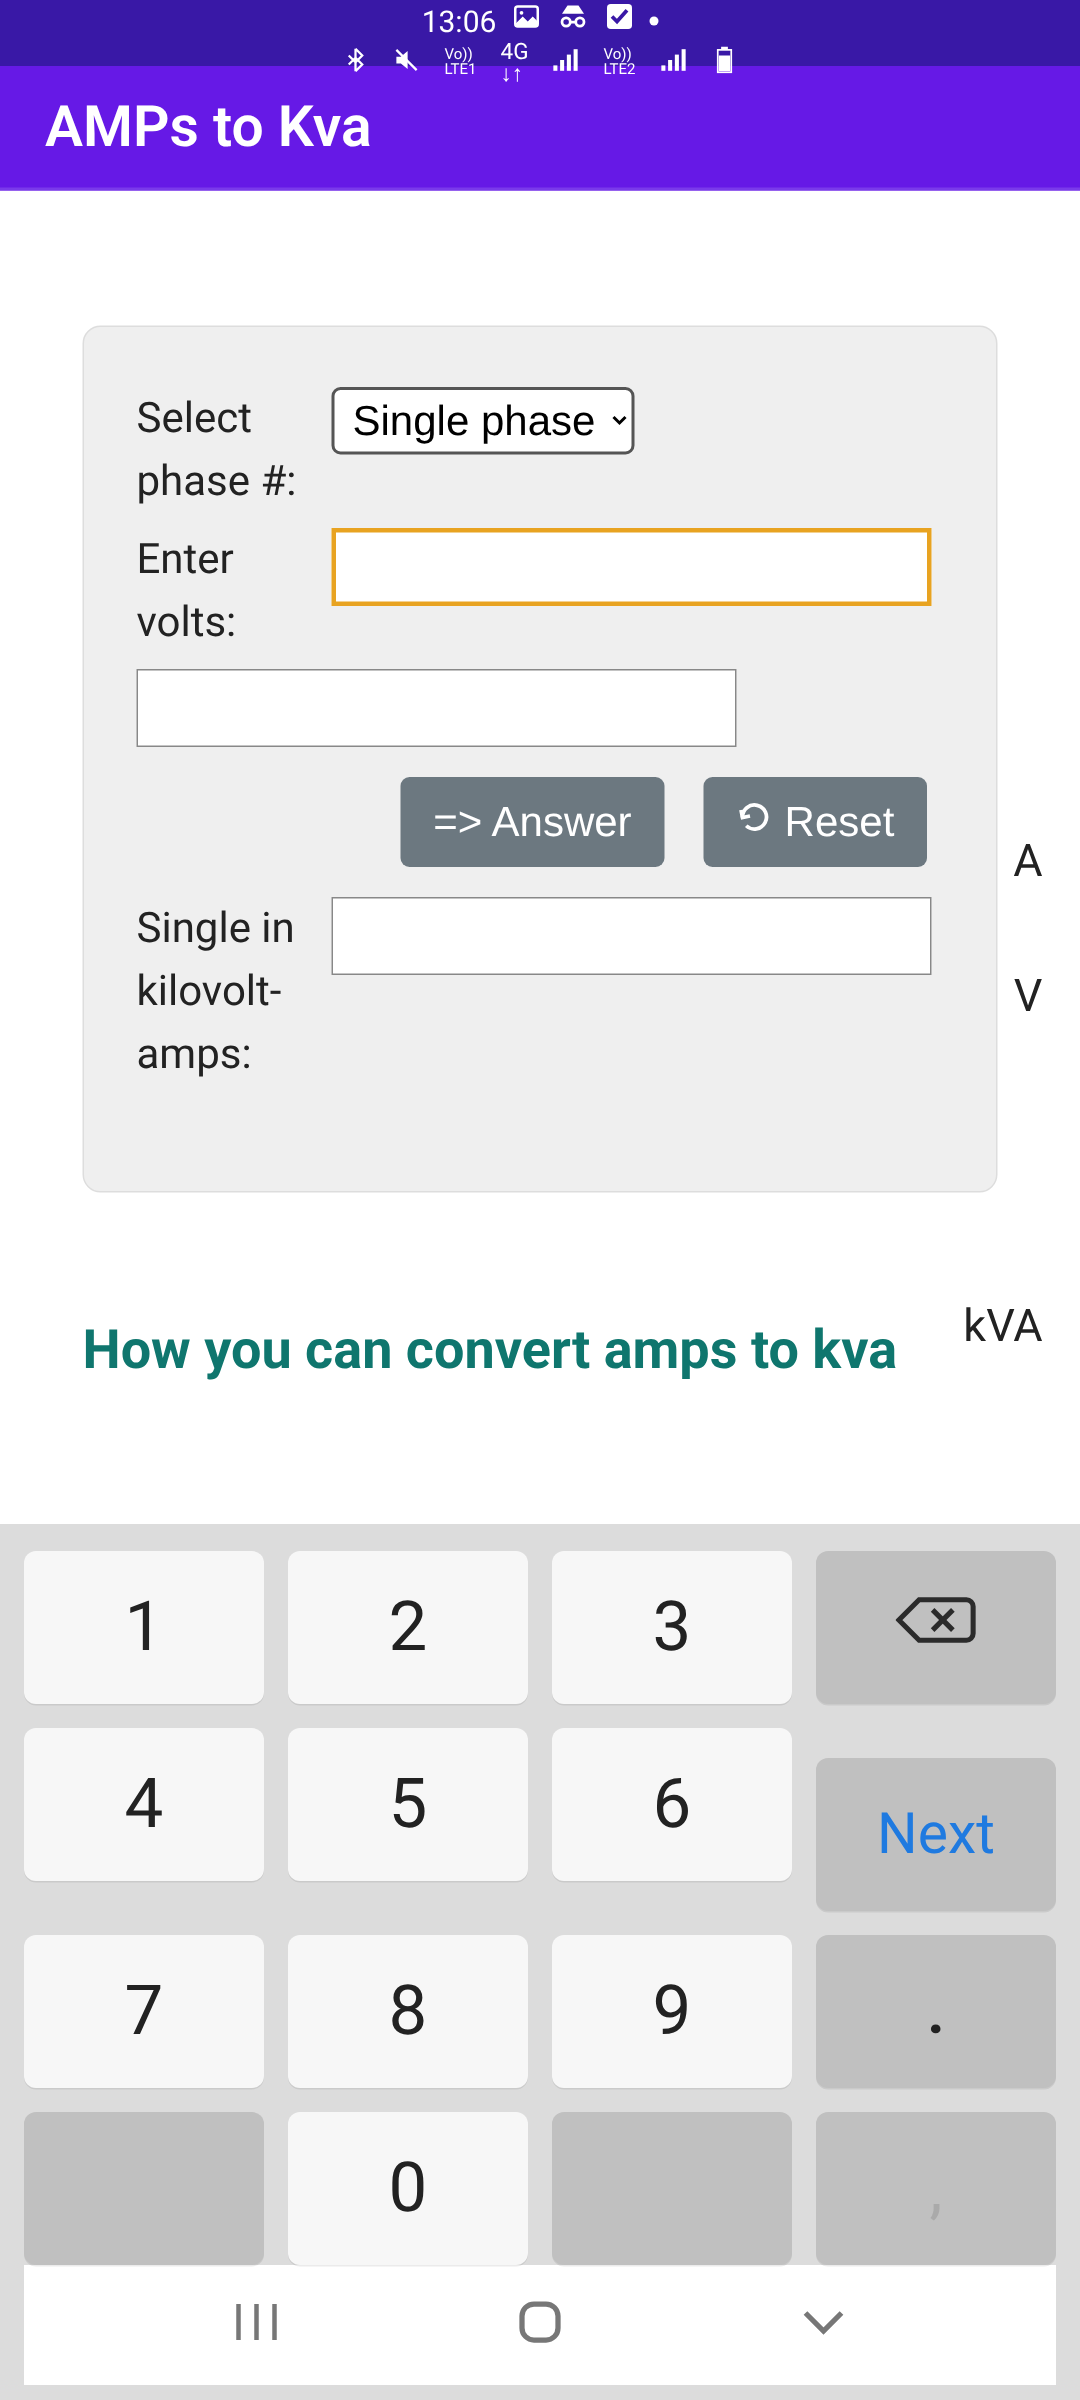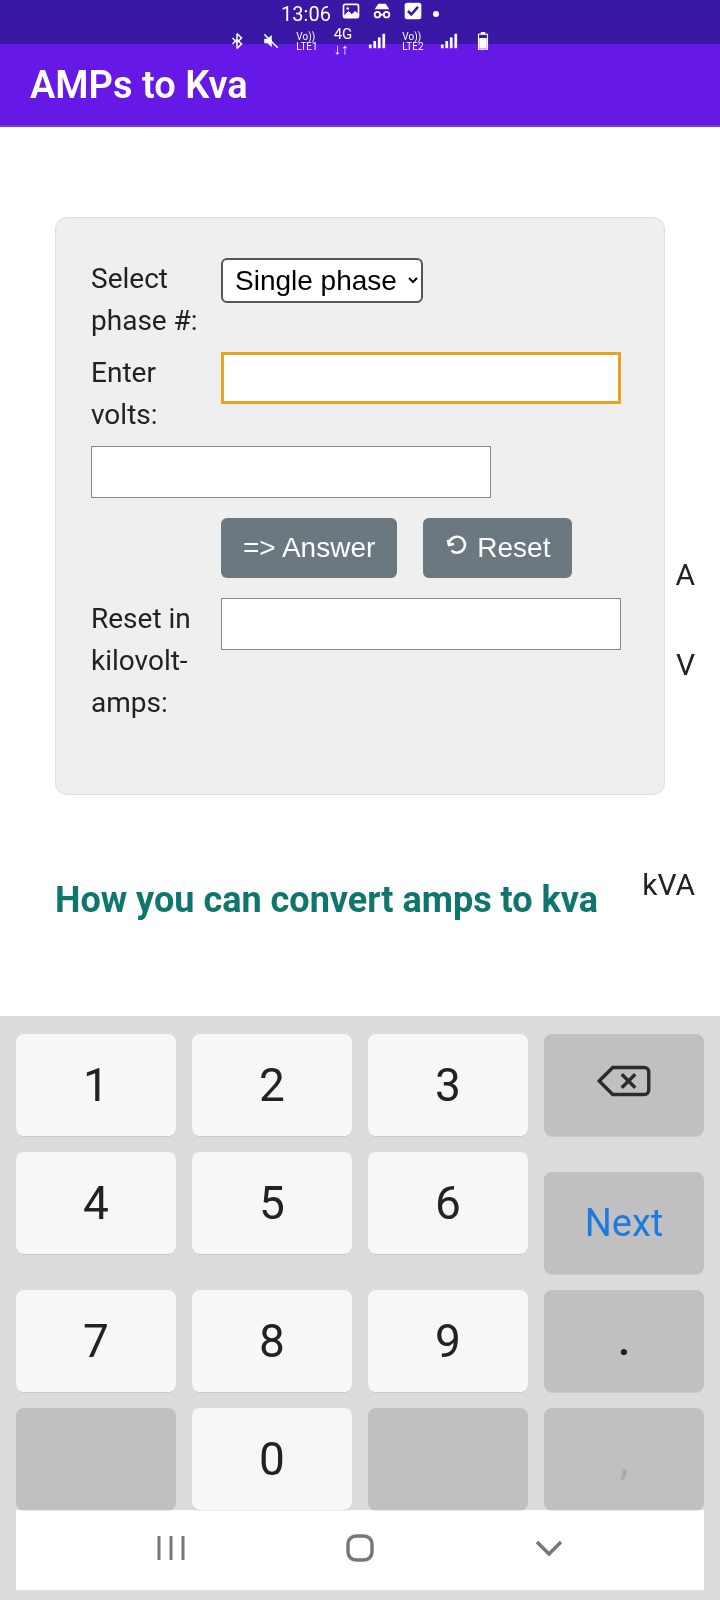--- a/index.html
+++ b/index.html
@@ -65,21 +65,21 @@
   .unit-label {
     position: absolute;
     font-size: 30px;
     color: #222;
     right: 25px;
   }
   .unit-a { top: 430px; }
   .unit-v { top: 520px; }
   .unit-kva { top: 740px; }
   
-  .btn-row { display: flex; gap: 26px; padding: 10px 0 20px 130px; }
+  .btn-row { display: flex; gap: 26px; padding: 10px 0 20px 130px; justify-content: center; }
   .btn {
     background: #6c7880;
     color: #fff;
     font-size: 28px;
     padding: 14px 22px;
     border: none;
     border-radius: 6px;
     display: flex;
     align-items: center;
     gap: 8px;
@@ -243,21 +243,21 @@
           <svg viewBox="0 0 24 24" fill="none" stroke="#fff" stroke-width="2.5">
               <path d="M4 12 A8 8 0 1 1 6.5 17.5"></path>
               <polyline points="3,7 4,12 9,11"></polyline>
             </svg>
         </span>
         <span>Reset</span>
       </button>
     </div>
 
     <div class="row">
-      <div class="row-label">Reset in kilovolt-amps:</div>
+      <div class="row-label">Single in kilovolt-amps:</div>
       <div class="row-control">
         <input class="field" readonly="" value="" style="">
       </div>
     </div>
     <div class="unit-label unit-kva">kVA</div>
 
   </div>
 
   <h2 class="heading">How you can convert amps to kva</h2>
 </div>

